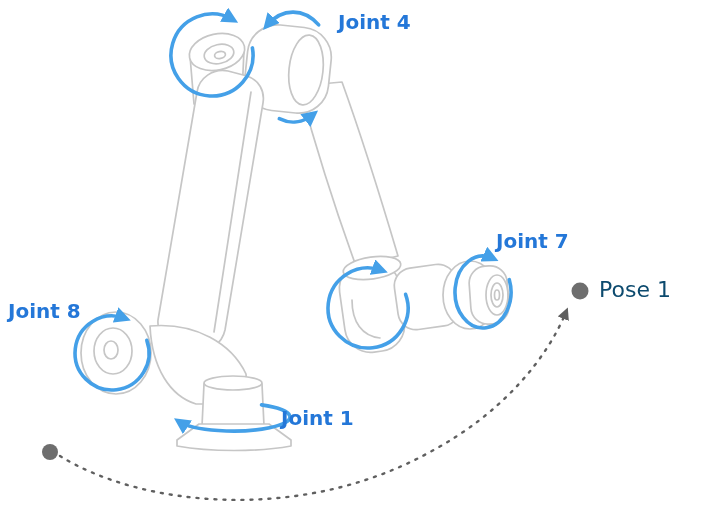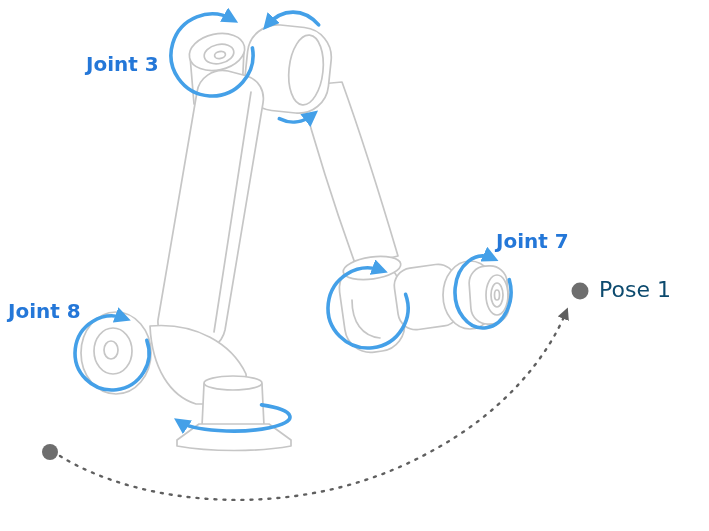--- a/index.html
+++ b/index.html
@@ -89,23 +89,24 @@
       <path d="M279.3,118.7 A40,55 0 0 0 313.0,114.6" marker-end="url(#mArrowBlue)"></path>
       <path d="M405.6,294.3 A40,40 0 1 1 381.7,270.4" marker-end="url(#mArrowBlue)"></path>
       <path d="M509.3,279.7 A28,36 0 1 1 492.6,258.2" marker-end="url(#mArrowBlue)"></path>
     </g>
 
     <path d="M60,456 C140,506 300,524 430,452 C505,412 548,356 566,312" fill="none" stroke="#5f5f5f" stroke-width="2.4" stroke-dasharray="2,7" stroke-linecap="round" marker-end="url(#mArrowGray)"></path>
     <circle cx="50" cy="452" r="8" fill="#6e6e6e"></circle>
     <circle cx="580" cy="291" r="8.5" fill="#6e6e6e"></circle>
   </svg>
 
+  <div class="jlabel" style="left:338px;top:10px">Joint 4</div>
 
-  <div class="jlabel" style="left:86px;top:52px">Joint 3</div>
 
   <div class="jlabel" style="left:496px;top:229px">Joint 7</div>
 
   <div class="jlabel" style="left:8px;top:299px">Joint 8</div>
 
 
+  <div class="jlabel" style="left:281px;top:406px">Joint 1</div>
 
   <div class="pose-label" style="left:599px;top:277px">Pose 1</div>
 </div>
 
 </body></html>

